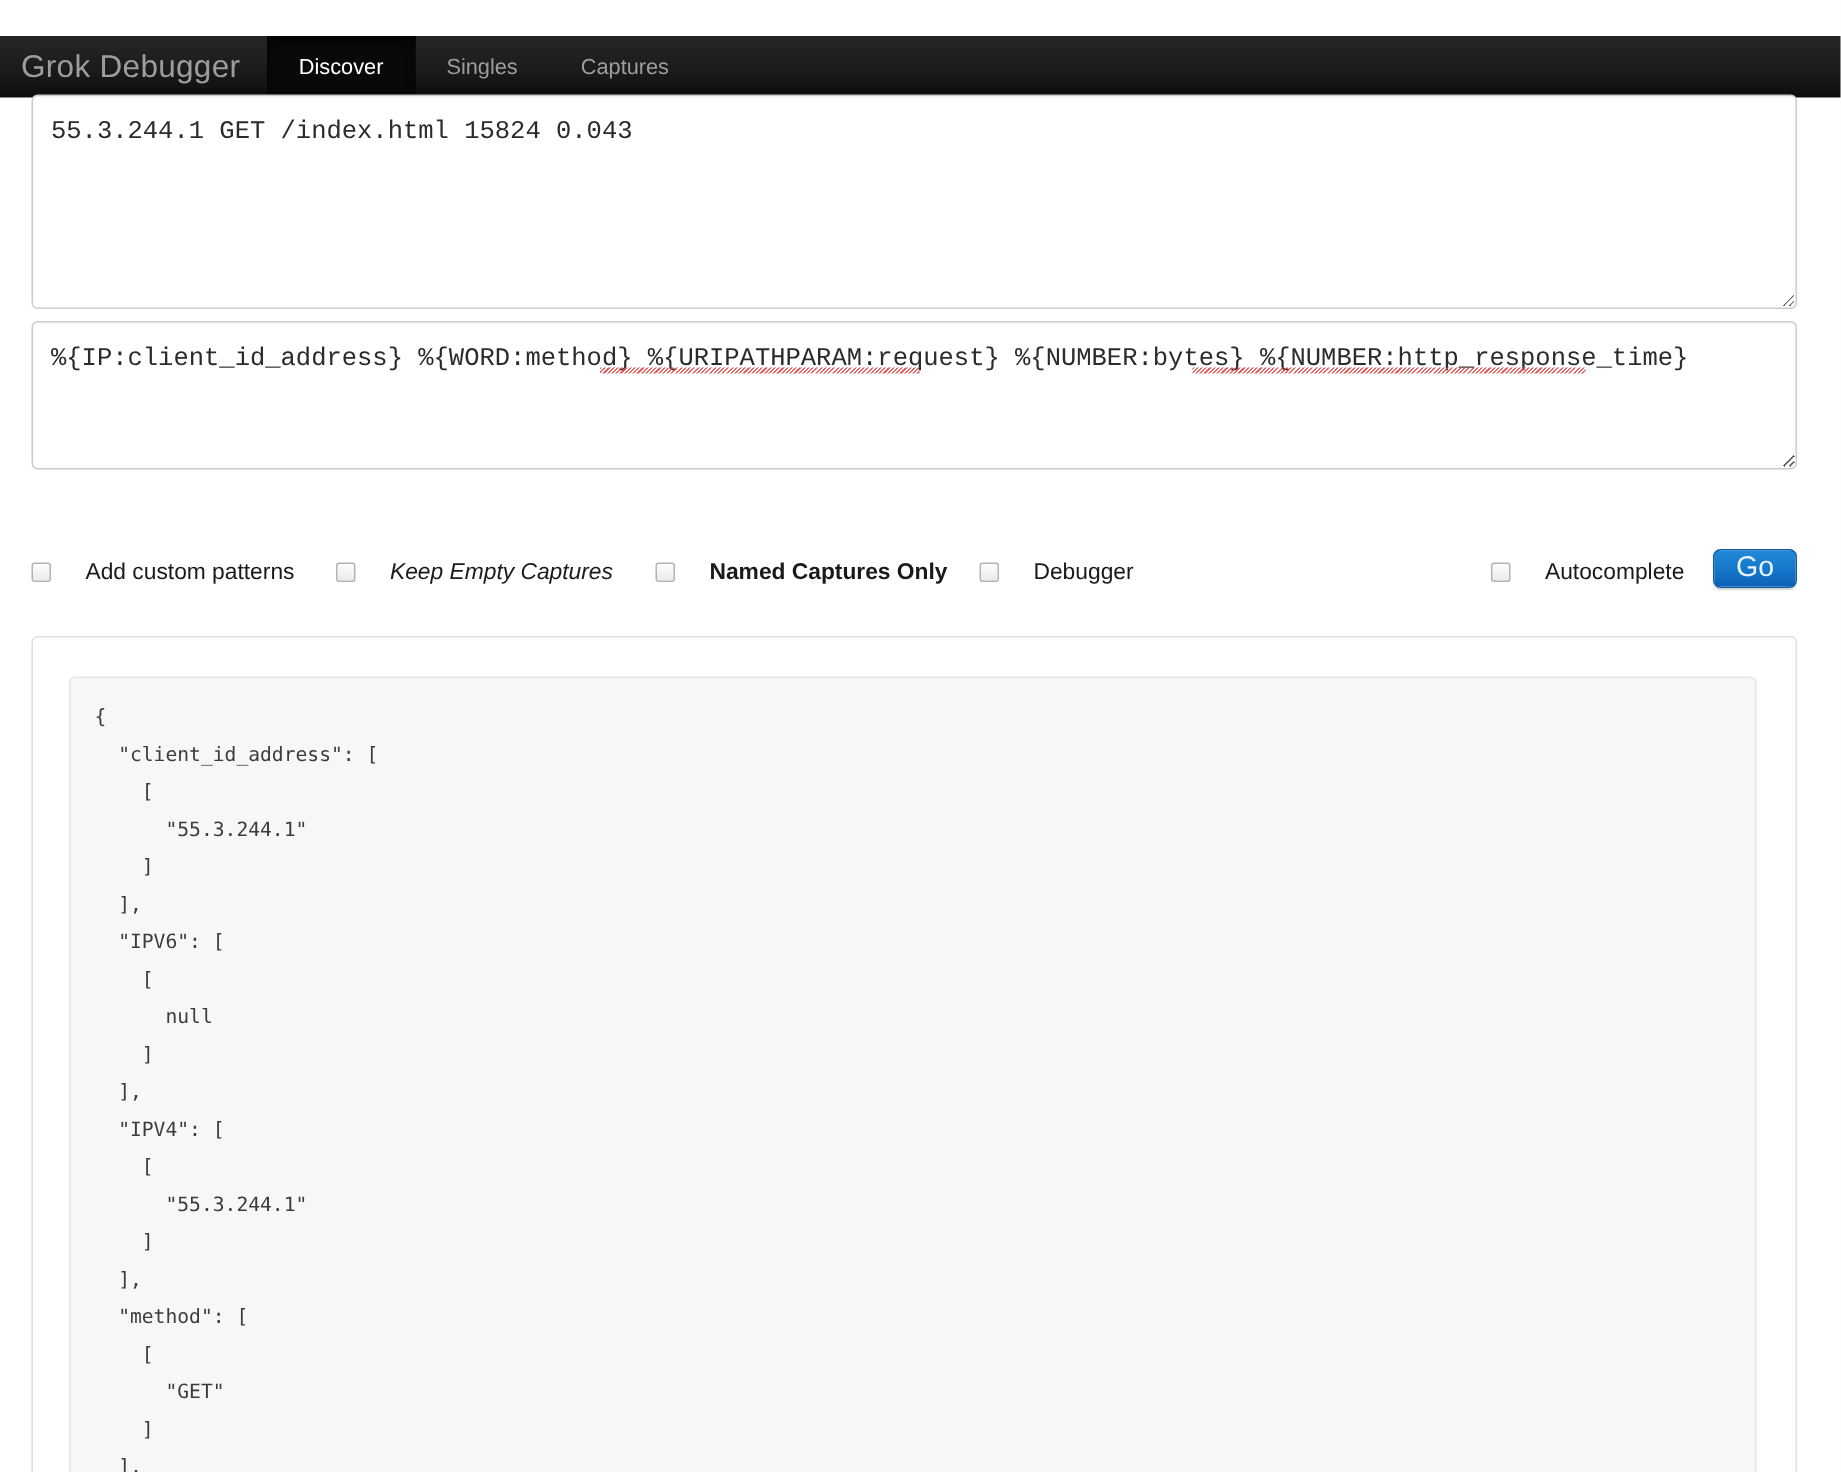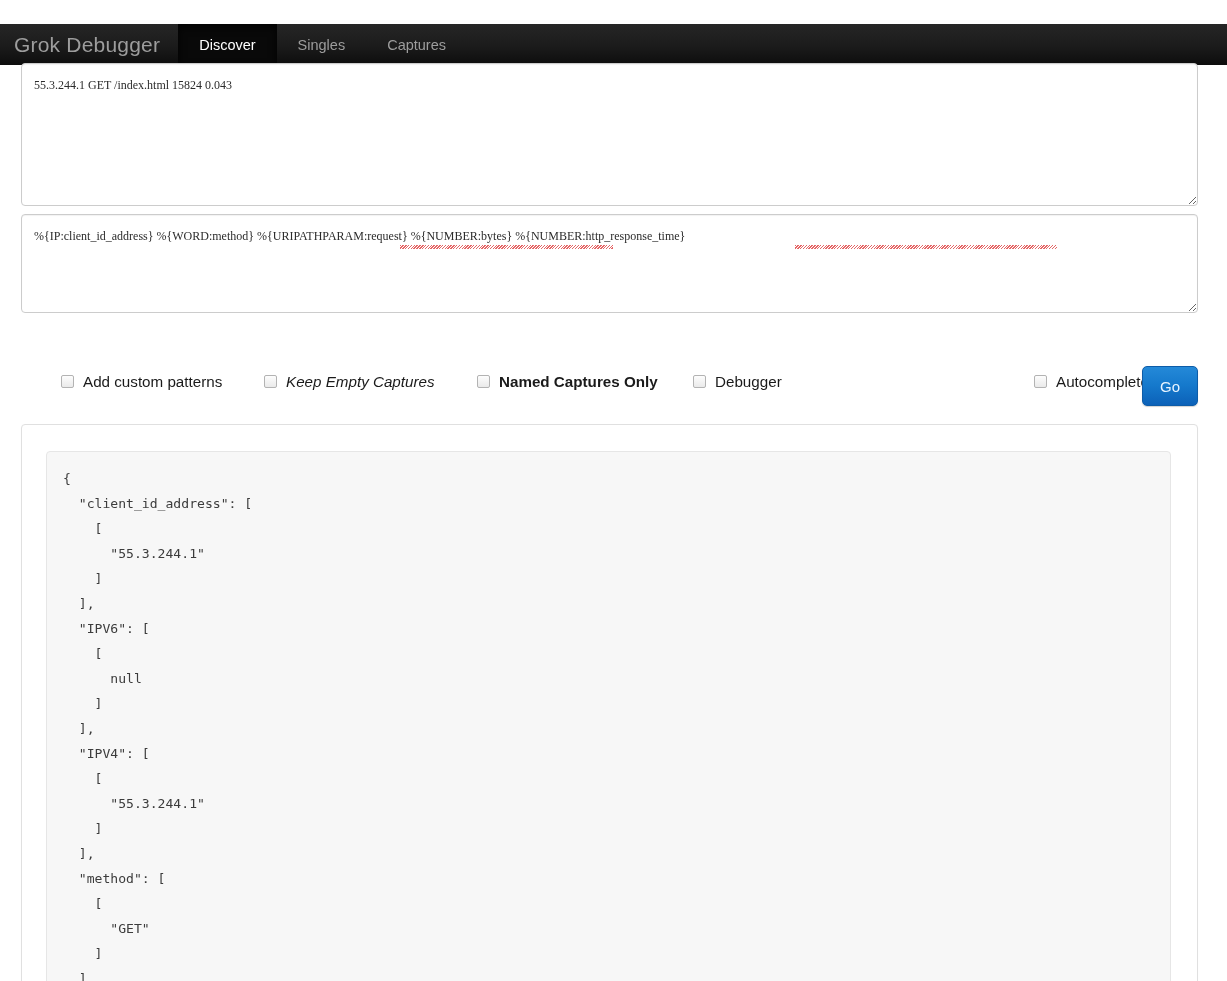--- a/index.html
+++ b/index.html
@@ -47,22 +47,22 @@
 
   
   .ta-wrap { position: absolute; left: 21px; }
   textarea.box {
     display: block;
     width: 1177px;
     border: 1px solid #cccccc;
     border-radius: 4px;
     background: #ffffff;
     color: #2b2b2b;
-    font-family: Liberation Serif, serif;
-    font-size: 12px;
+    font-family: Liberation Mono, monospace;
+    font-size: 17px;
     line-height: 1.45;
     padding: 13px 12px;
     resize: vertical;
     outline: none;
     box-shadow: inset 0 1px 1px rgba(0,0,0,.055);
     overflow: hidden;
     white-space: pre;
   }
   #input-box { height: 143px; }
   #pattern-box { height: 99px; }
@@ -85,47 +85,46 @@
   
   .options {
     position: absolute;
     left: 21px; top: 372px;
     width: 1177px; height: 40px;
   }
   .opt {
     position: absolute;
     display: flex;
     align-items: center;
-    gap: 9px;
+    gap: 23px;
     top: 2px;
-    margin-left: 40px;
   }
   .cbox {
     width: 13px; height: 13px;
     border: 1px solid #b3b3b3;
     border-radius: 2px;
     background: linear-gradient(to bottom, #fdfdfd 0%, #eaeaea 100%);
     flex: none;
   }
   .opt-label {
     color: #1a1a1a;
     font-size: 15.2px;
     line-height: 1;
     white-space: nowrap;
   }
   .go-btn {
     position: absolute;
     right: 0; top: -6px;
-    width: 56px; height: 40px;
+    width: 56px; height: 26px;
     border: 1px solid #0d5ca8;
     border-radius: 5px;
     background: linear-gradient(to bottom, #2489d8 0%, #1579cc 48%, #0c61b8 100%);
     color: #e8f4ff;
     font-family: "Liberation Sans", sans-serif;
-    font-size: 15px;
+    font-size: 19px;
     cursor: pointer;
     box-shadow: 0 1px 1px rgba(0,0,0,.18);
   }
 
   
   .panel {
     position: absolute;
     left: 21px; top: 424px;
     width: 1177px; height: 600px;
     background: #ffffff;

